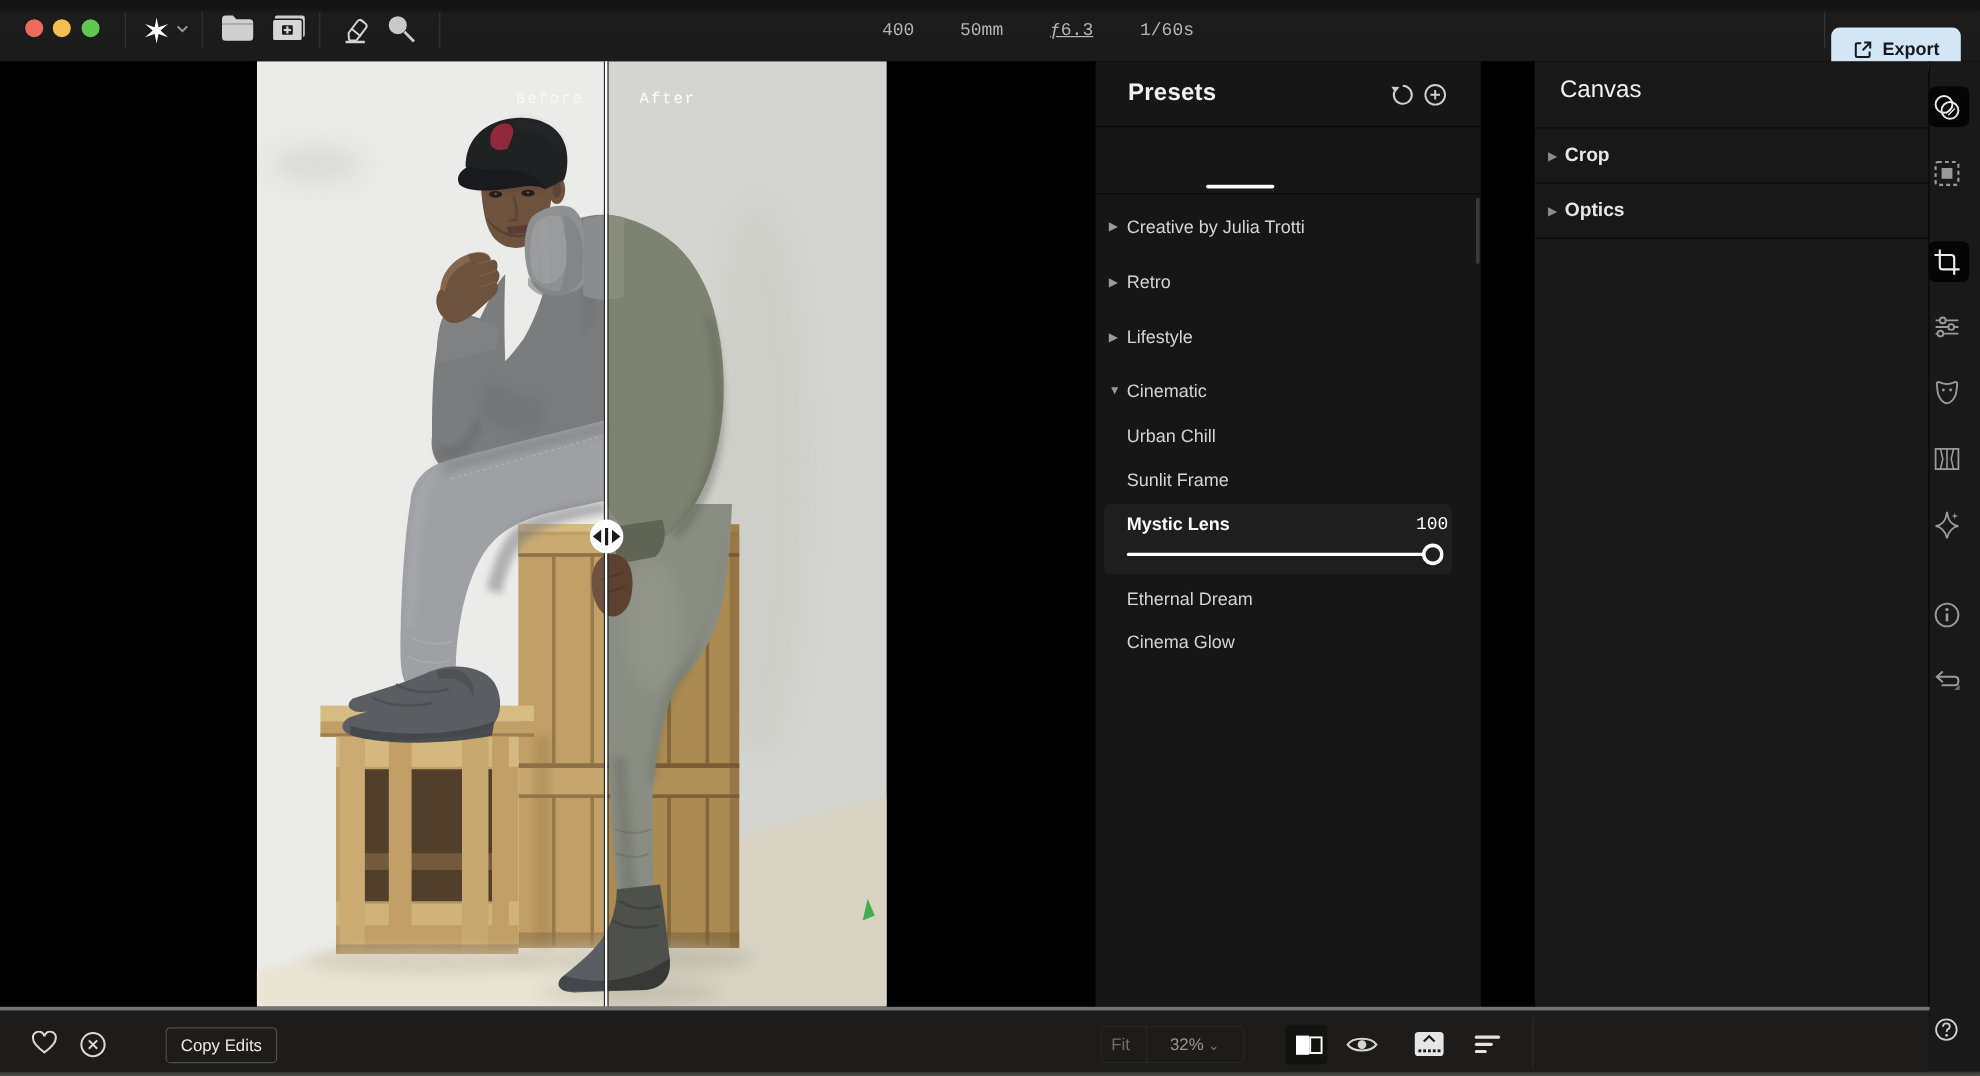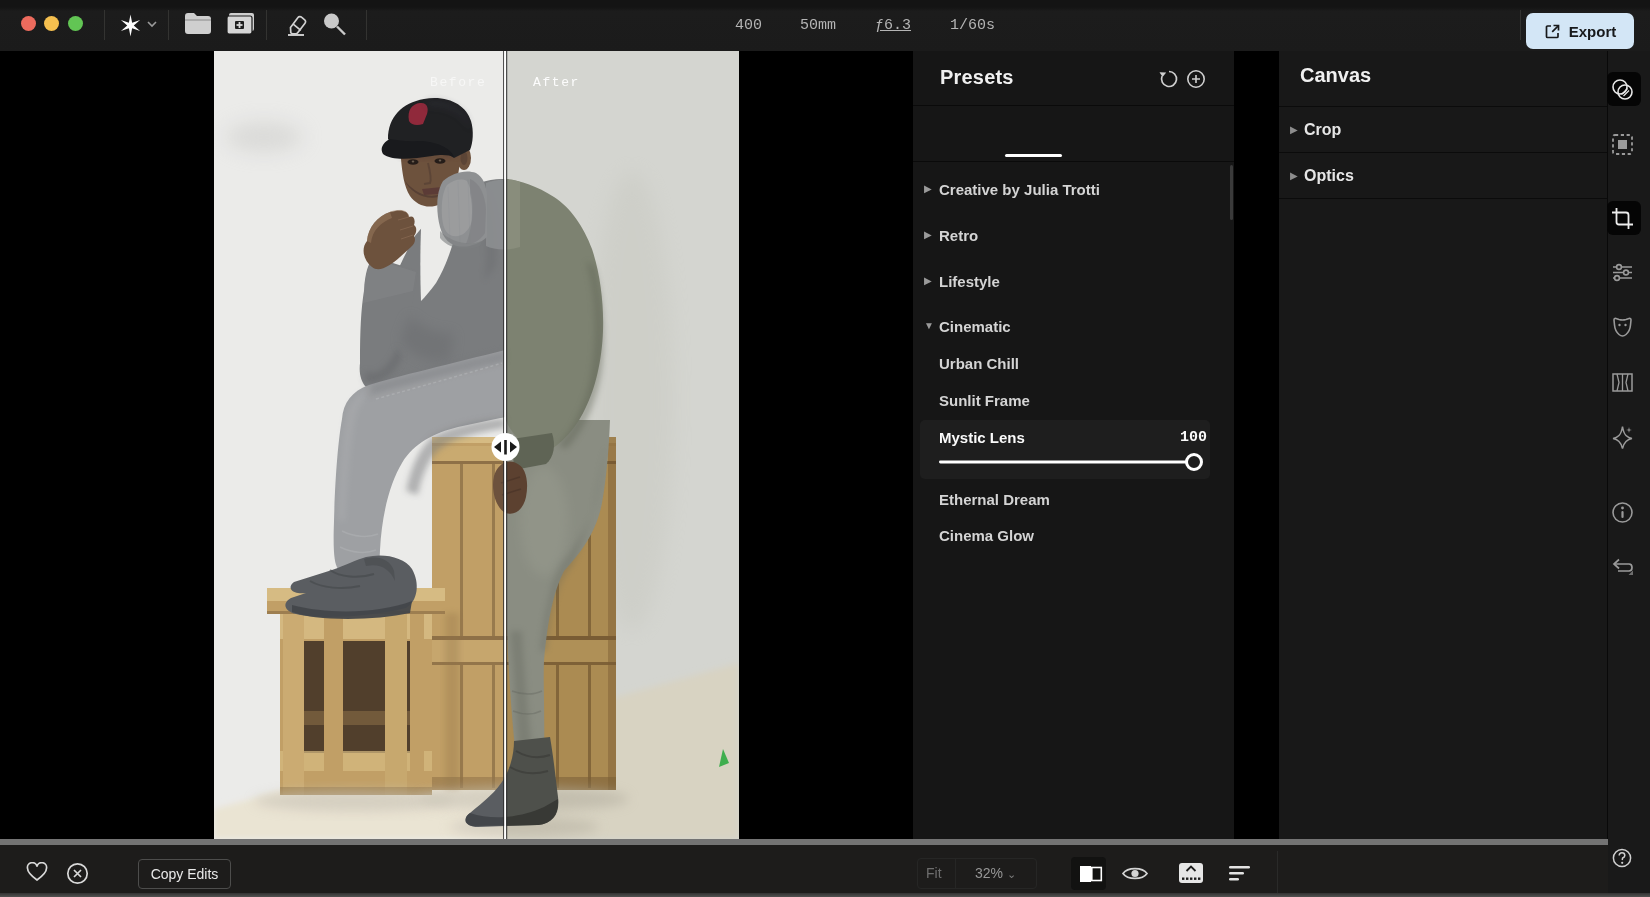--- a/index.html
+++ b/index.html
@@ -9,61 +9,61 @@
   #app { position:relative; width:1650px; height:897px; }
   .abs { position:absolute; }
 
   
   #topbar { left:0; top:0; width:1650px; height:51px;
     background:linear-gradient(#141414 0%,#141414 14%,#1c1c1c 22%,#1b1b1b 100%); }
   .tl { top:16px; width:15px; height:15px; border-radius:50%; }
   .vsep { top:10px; width:1px; height:30px; background:#333331; }
   #camtxt { top:17px; left:700px; width:420px; color:#b4b4b4; font-size:15px; }
   #camtxt span { position:absolute; top:0; }
-  #exportbtn { left:1526px; top:13px; width:108px; height:36px; background:#d3e6f6;
+  #exportbtn { left:1526px; top:23px; width:108px; height:36px; background:#d3e6f6;
     border-radius:7px; display:flex; align-items:center; justify-content:center;
     color:#17191b; font-size:15px; font-weight:700; }
 
   
   #main { left:0; top:51px; width:1650px; height:788px; background:#000; }
 
   
   #presets { left:913px; top:51px; width:321px; height:788px; background:#161616; }
   #presets h2 { position:absolute; left:27px; top:15px; font-size:20px; color:#f0f0f0;
     font-weight:700; letter-spacing:.2px;}
   .phicon { top:17px; }
   #ptabs { position:absolute; left:0; top:74px; width:321px; height:36px; color:#999;
     font-size:15px; }
   #ptabs span { position:absolute; top:2px; }
   #creative-ul { position:absolute; left:92px; top:103px; width:57px; height:3px;
     background:#fff; border-radius:2px; }
   .pdiv { position:absolute; left:0; width:321px; height:1px; background:#0a0a0a; }
-  .prow { position:absolute; left:26px; color:#d4d4d4; font-size:15px;font-weight:bold; }
+  .prow { position:absolute; left:26px; color:#d4d4d4; font-size:15px; }
   .parr { position:absolute; left:11px; color:#9a9a9a; font-size:10px; }
   #mysticrow { position:absolute; left:7px; top:369px; width:290px; height:59px;
     background:#1e1e1e; border-radius:5px; }
 
   
   #canvaspanel { left:1279px; top:51px; width:328px; height:788px; background:#181818; }
   #canvaspanel h2 { position:absolute; left:21px; top:13px; font-size:20px; color:#f0f0f0;
-    font-weight:700; }
+    font-weight:400; }
   .cdiv { position:absolute; left:0; width:328px; height:1px; background:#0b0b0b; }
   .crow { position:absolute; left:25px; color:#e6e6e6; font-size:16px; font-weight:700; }
   .carr { position:absolute; left:11px; color:#8d8d8d; font-size:10px; }
 
   
   #rtoolbar { left:1607px; top:51px; width:43px; height:846px; background:#191919;
     border-left:1px solid #090909; }
   .rtbox { position:absolute; left:-1px; width:34px; height:34px; background:#050505;
     border-radius:6px; }
   .rticon { position:absolute; left:1607px; }
 
   
   #bottombar { left:0; top:839px; width:1608px; height:54px; background:#1d1c1b;
-    border-top:6px solid #737373; }
+    border-top:3px solid #737373; }
   #copyedits { position:absolute; left:138px; top:14px; width:93px; height:30px;
     border:1px solid #4d4d4c; border-radius:4px; color:#e9e9e9; font-size:14px;
     display:flex; align-items:center; justify-content:center; }
   #btitle { position:absolute; left:400px; top:20px; width:500px; text-align:center;
     color:#b7b7b7; font-size:16px; }
   #fitlbl { position:absolute; left:926px; top:20px; color:#6e6e6e; font-size:14px; }
   #pct { position:absolute; left:975px; top:20px; color:#969696; font-size:14px; }
   #zoombox { position:absolute; left:917px; top:13px; width:120px; height:31px;
     border:1px solid #262625; border-radius:4px; }
   #splitbtn { position:absolute; left:1071px; top:12px; width:35px; height:33px;

